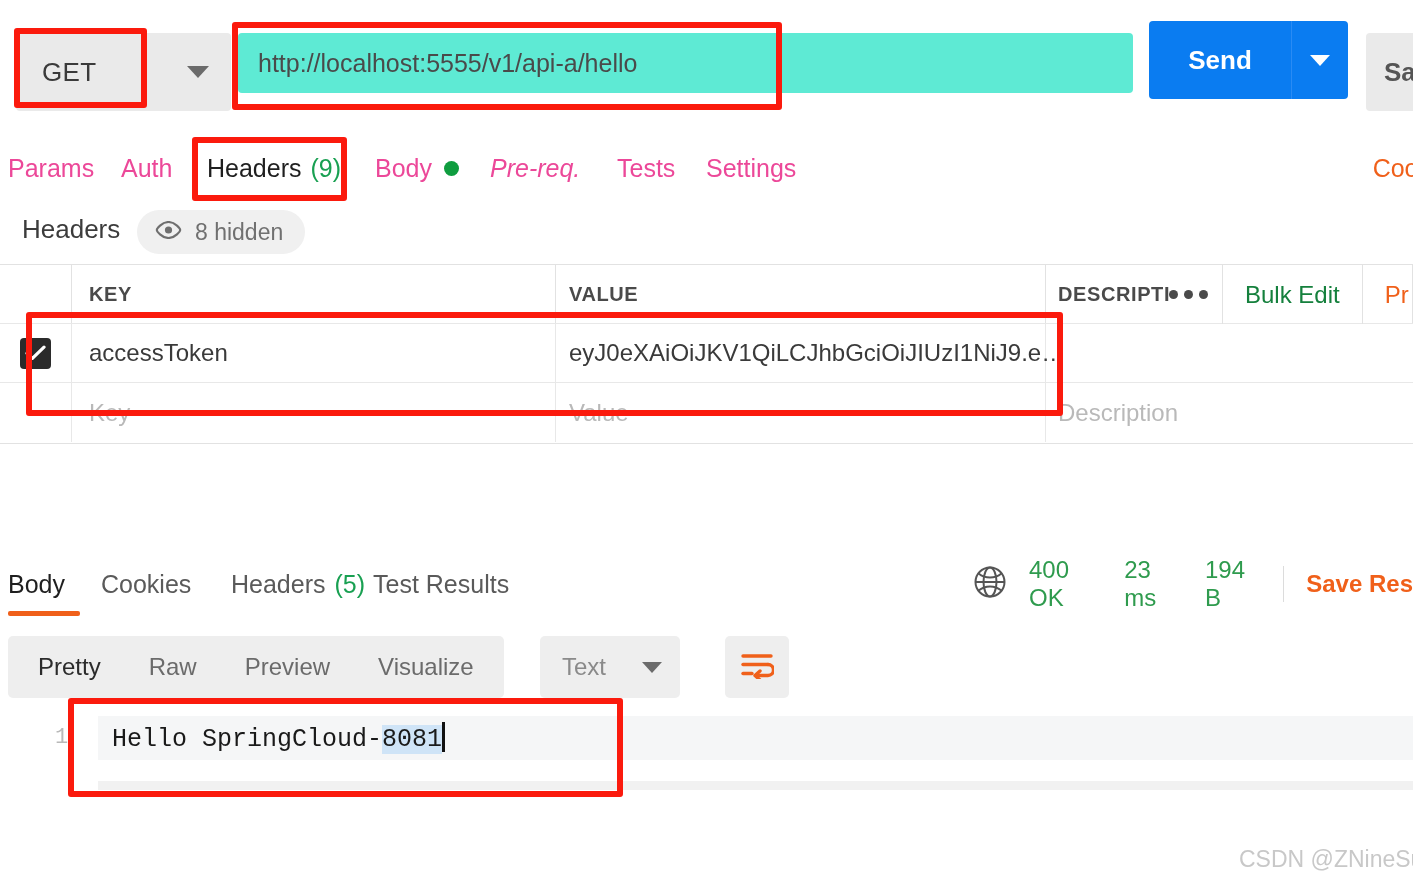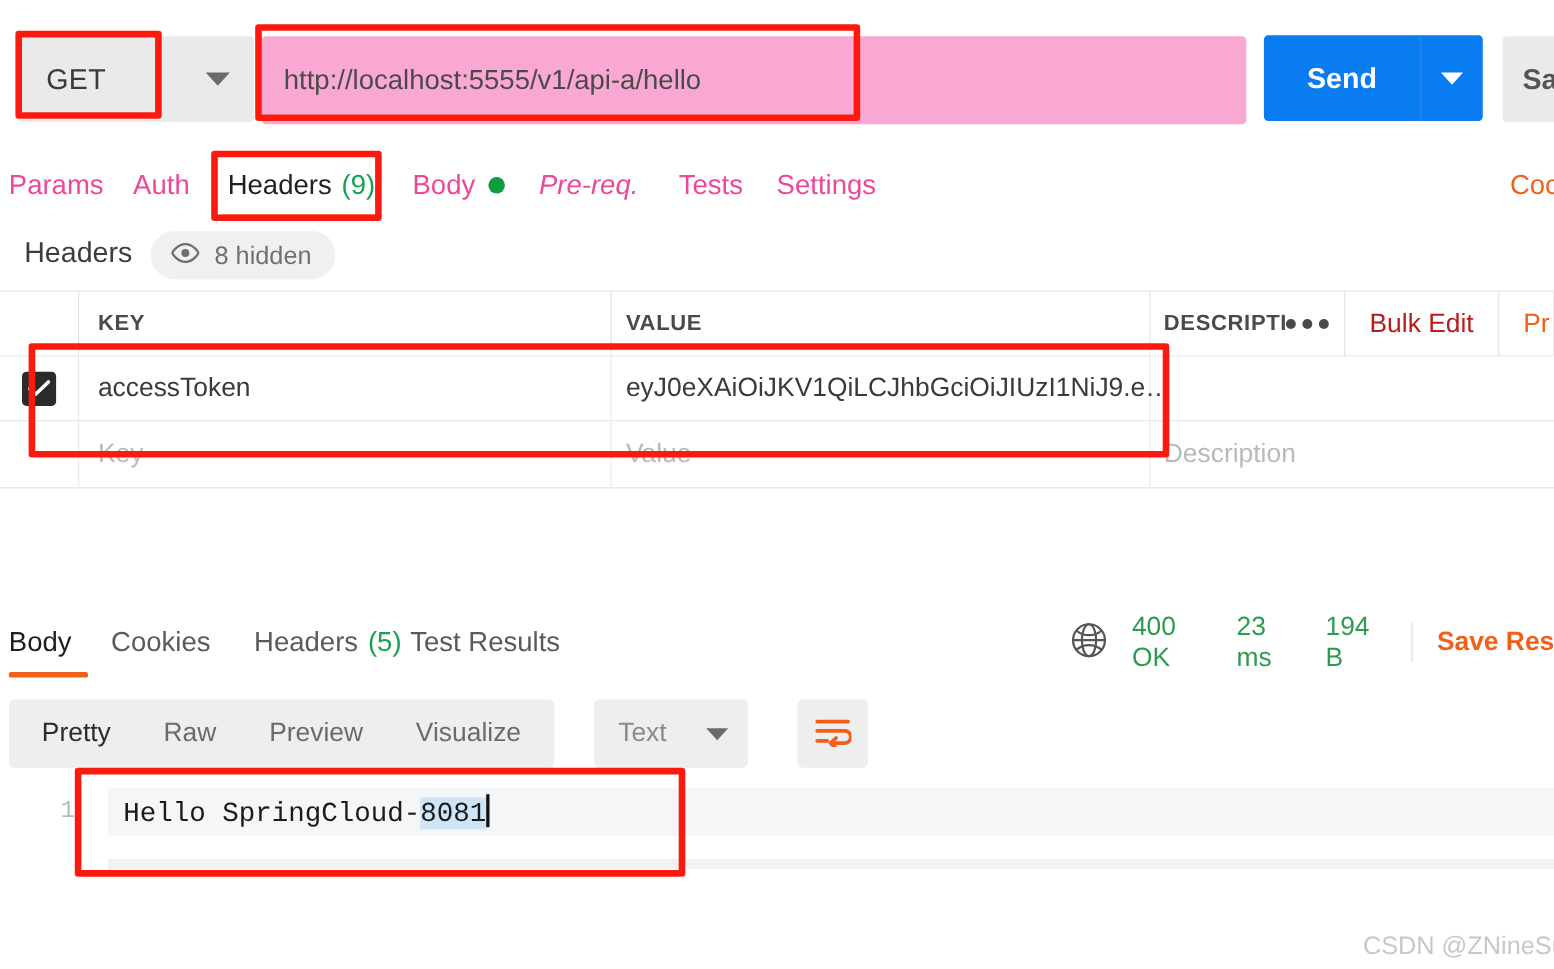--- a/index.html
+++ b/index.html
@@ -20,27 +20,27 @@
     background: #eaeaea; border-radius: 4px;
     display: flex; align-items: center; justify-content: space-between;
     padding: 0 22px 0 26px;
   }
   .method-label { font-size: 26px; color: #3b3b3b; letter-spacing: .3px; }
   .caret-down {
     width: 0; height: 0; border-left: 11px solid transparent;
     border-right: 11px solid transparent; border-top: 12px solid #6b6b6b;
   }
   .url-box {
-    position: absolute; left: 238px; top: 33px; width: 895px; height: 80px;
-    background: #f9a8d4; border-radius: 4px;
+    position: absolute; left: 238px; top: 33px; width: 895px; height: 60px;
+    background: #5eead4; border-radius: 4px;
     display: flex; align-items: center; padding-left: 20px;
   }
   .url-text { font-size: 25px; color: #4a4a4a; }
   .send-btn {
-    position: absolute; left: 1149px; top: 32px; width: 199px; height: 78px;
+    position: absolute; left: 1149px; top: 21px; width: 199px; height: 78px;
     background: #0a7cf1; border-radius: 4px; display: flex; align-items: center;
   }
   .send-main {
     flex: 1; height: 100%; display: flex; align-items: center; justify-content: center;
     color: #ffffff; font-size: 26px; font-weight: bold;
     border-right: 1px solid #2a8bf4;
   }
   .send-caret-wrap { width: 56px; display: flex; align-items: center; justify-content: center; }
   .caret-white {
     width: 0; height: 0; border-left: 10px solid transparent;
@@ -116,21 +116,21 @@
     position: absolute; left: 1155px; top: 0; height: 59px;
     display: flex; align-items: center; gap: 0;
   }
   .dots-btn {
     width: 68px; height: 59px; display: flex; align-items: center; justify-content: center;
     gap: 6px; border-right: 1px solid #e2e2e2;
   }
   .dot { width: 9px; height: 9px; border-radius: 50%; background: #4a4a4a; }
   .bulk-edit {
     height: 59px; display: flex; align-items: center; padding: 0 22px;
-    font-size: 24px; color: #b91c1c; border-right: 1px solid #e2e2e2;
+    font-size: 24px; color: #15803d; border-right: 1px solid #e2e2e2;
   }
   .presets {
     height: 59px; display: flex; align-items: center; padding-left: 22px;
     font-size: 24px; color: #f0601a; white-space: nowrap;
   }
 
   
   #response-tabs {
     position: absolute; left: 0; top: 552px; width: 1413px; height: 64px;
   }

